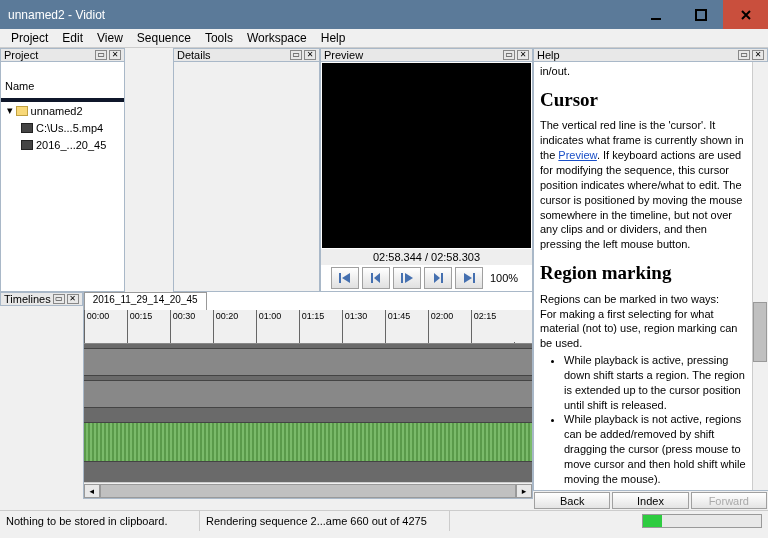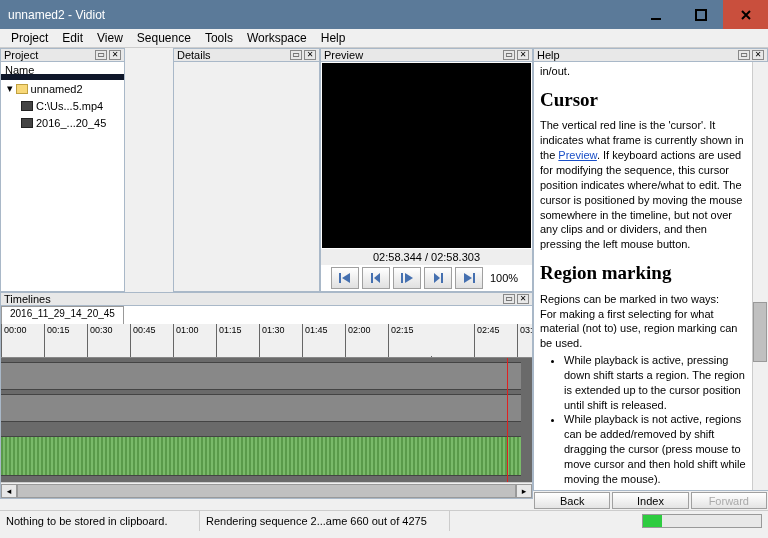--- a/index.html
+++ b/index.html
@@ -11,21 +11,21 @@
 .winbtn.close { background: #c94f3d; }
 .winbtn svg { width: 12px; height: 12px; }
 .menubar { height: 19px; background: #f0f0f0; display: flex; align-items: center; padding: 0 4px; border-bottom: 1px solid #ccc; font-size: 12px; }
 .menubar .menu-item { padding: 0 7px; }
 .content { display: flex; height: 244px; }
 .panel-title { height: 14px; background: #e8e8e8; border: 1px solid #a9b8c8; display: flex; align-items: center; padding: 0 3px; font-size: 11px; }
 .panel-title .label { flex: 1; }
 .panel-title .ctrl { width: 12px; height: 10px; border: 1px solid #888; margin-left: 2px; display: flex; align-items: center; justify-content: center; font-size: 8px; line-height: 1; }
 .project-panel { width: 125px; display: flex; flex-direction: column; }
 .project-body { flex: 1; background: #fff; border: 1px solid #a9b8c8; border-top: none; overflow: hidden; }
-.col-header { height: 18px; border-bottom: 6px solid #0f172a; padding: 2px 4px; font-size: 11px; background: #fff; }
+.col-header { height: 18px; border-bottom: 4px solid #0f172a; padding: 18px 4px; font-size: 11px; background: #fff; }
 .tree-item { display: flex; align-items: center; height: 17px; padding-left: 6px; font-size: 11px; gap: 3px; white-space: nowrap; }
 .tree-item.indent { padding-left: 20px; }
 .folder-icon { width: 12px; height: 10px; background: #f8d878; border: 1px solid #c0a040; }
 .file-icon { width: 12px; height: 10px; background: #444; border: 1px solid #222; }
 .details-panel { width: 195px; display: flex; flex-direction: column; padding-left: 48px; }
 .details-body { flex: 1; background: #f0f0f0; border: 1px solid #a9b8c8; border-top: none; }
 .preview-panel { width: 213px; display: flex; flex-direction: column; }
 .preview-body { flex: 1; background: #fff; border: 1px solid #a9b8c8; border-top: none; display: flex; flex-direction: column; }
 .preview-video { flex: 1; background: #000; margin: 1px; }
 .preview-time { height: 16px; display: flex; align-items: center; justify-content: center; font-size: 11px; background: #eee; }
@@ -40,21 +40,21 @@
 .help-body ul { margin: 2px 0 6px 24px; }
 .help-body li { margin-bottom: 0; }
 .help-scroll { position:absolute; right:0; top:0; bottom:0; width:16px; background:#f0f0f0; border-left:1px solid #ccc;}
 .help-thumb { position:absolute; right:1px; top:240px; width:14px; height:60px; background:#c0c0c0; border:1px solid #999;}
 .help-full { display:flex; flex-direction:column; height:462px;}
 .help-content-frame{ flex:1; overflow:hidden; position:relative;}
 .help-nav { height: 20px; display: flex; border-top: 1px solid #a9b8c8; }
 .help-nav-btn { flex: 1; border: 1px solid #a0a0a0; background: linear-gradient(#fff,#e4e4e4); display: flex; align-items: center; justify-content: center; font-size: 11px; margin: 1px; }
 .help-nav-btn.disabled { color: #aaa; }
 .left-col { width: 533px; display:flex; flex-direction:column;}
-.timelines-panel { display: flex; flex-direction: column; height: 207px; }
+.timelines-panel { display: flex; height: 207px; }
 .tl-body { flex: 1; background: #fff; border: 1px solid #a9b8c8; border-top: none; display:flex; flex-direction:column; }
 .tl-tab { height: 18px; display: flex; }
 .tl-tab-item { border: 1px solid #999; border-bottom: none; padding: 1px 8px 0; font-size: 10px; background: #fff; }
 .tl-ruler { height: 34px; background: #f0f0f0; border-bottom: 1px solid #888; position: relative; font-size: 9px; overflow:hidden;}
 .tl-tick { position: absolute; top: 0; height: 100%; border-left: 1px solid #666; }
 .tl-tick span { position: absolute; left: 2px; top: 1px; white-space: nowrap; }
 .tl-tracks { flex:1; background: #6a6a6a; position:relative; overflow:hidden;}
 .track { position:absolute; left:0; height:28px; background:#888; border-top:1px solid #444; border-bottom:1px solid #444; width:520px;}
 .track.audio { background: repeating-linear-gradient(90deg,#5a9a4a 0 2px,#7aba6a 2px 4px); height:40px;}
 .cursor-line { position:absolute; top:0; bottom:0; width:1px; background:#e02020; }
@@ -194,21 +194,21 @@
             <div class="tl-tick" style="left: 0px;">
               <span>00:00</span>
             </div>
             <div class="tl-tick" style="left: 43px;">
               <span>00:15</span>
             </div>
             <div class="tl-tick" style="left: 86px;">
               <span>00:30</span>
             </div>
             <div class="tl-tick" style="left: 129px;">
-              <span>00:45</span>
+              <span>00:20</span>
             </div>
             <div class="tl-tick" style="left: 172px;">
               <span>01:00</span>
             </div>
             <div class="tl-tick" style="left: 215px;">
               <span>01:15</span>
             </div>
             <div class="tl-tick" style="left: 258px;">
               <span>01:30</span>
             </div>

